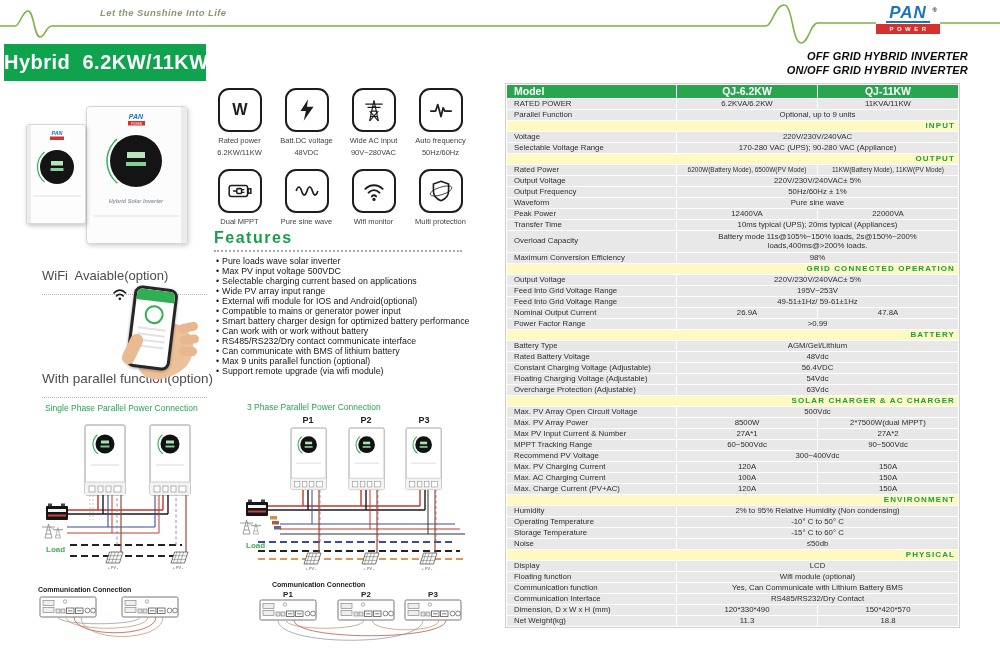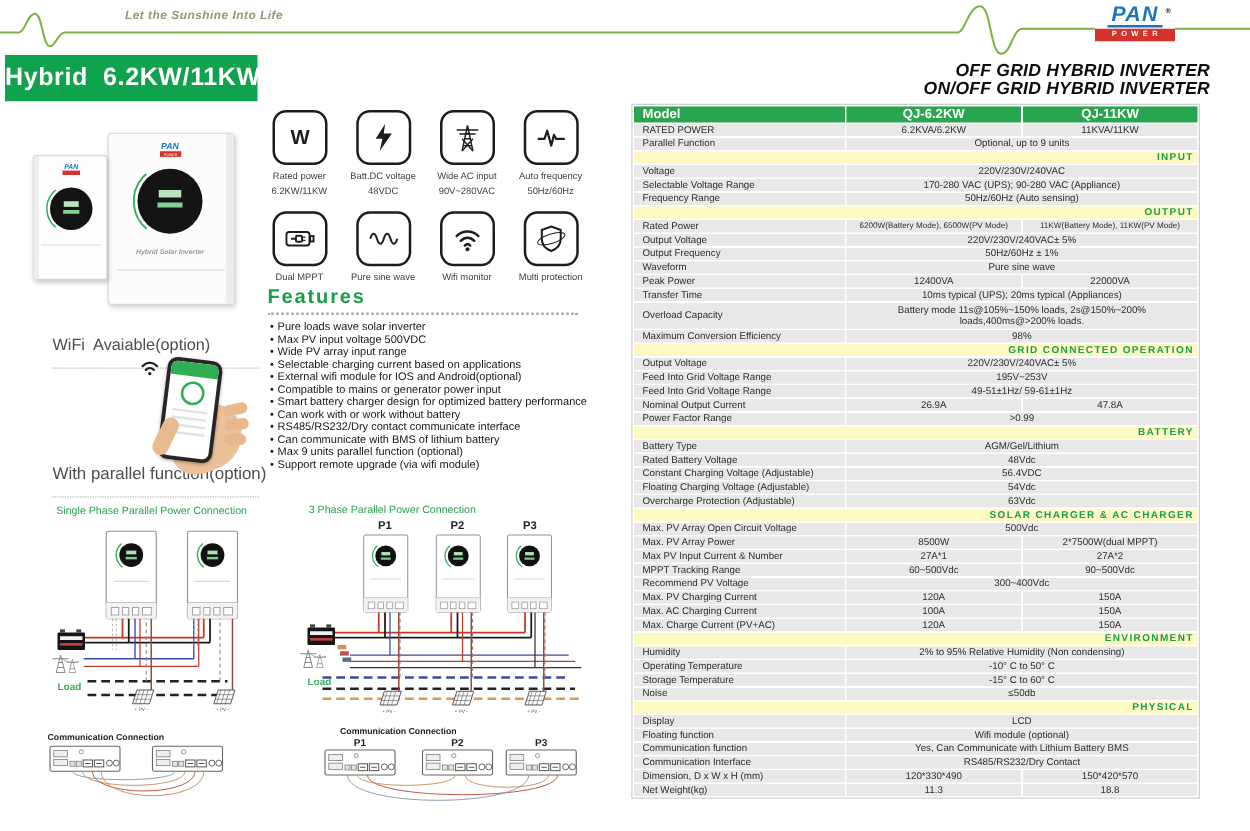--- a/index.html
+++ b/index.html
@@ -14,21 +14,21 @@
          color:#fff;font-weight:bold;font-size:20px;line-height:37px;
          box-sizing:border-box;letter-spacing:.5px;white-space:pre;}
   .logo{position:absolute;left:876px;top:4px;width:64px;background:#fff;text-align:center;z-index:3;}
   .logo .pan{position:relative;display:inline-block;color:var(--logo-blue);font-weight:bold;
              font-style:italic;font-size:17px;line-height:16px;letter-spacing:1px;
              border-bottom:2px solid var(--logo-blue);padding:0 3px;}
   .logo .reg{position:absolute;right:-7px;top:-3px;font-size:6px;color:#222;font-style:normal;letter-spacing:0;}
   .logo .power{margin-top:1px;background:var(--logo-red);color:#fff;font-size:6px;font-weight:bold;
                letter-spacing:3.5px;padding:2px 0 2px 3px;}
   .subtitles{position:absolute;right:32px;top:50px;text-align:right;font-style:italic;font-weight:bold;
-             font-size:14px;line-height:13.5px;color:#0c0c0c;letter-spacing:.2px;}
+             font-size:11px;line-height:13.5px;color:#0c0c0c;letter-spacing:.2px;}
   
   .spec-table{position:absolute;left:506px;top:84px;width:452px;border-collapse:collapse;
               table-layout:fixed;outline:1px solid #cfcfcf;}
   .spec-table th,.spec-table td{border:1px solid #fff;font-size:7.8px;color:#2e2e2e;padding:0 3px;
               height:10px;line-height:1.15;overflow:hidden;white-space:nowrap;}
   .spec-table thead th{background:var(--table-header-green);color:#fff;font-size:10.5px;height:13px;
               font-weight:bold;text-align:center;}
   .spec-table thead th.model{text-align:left;padding-left:7px;}
   td.lbl{background:var(--row-gray);text-align:left;padding-left:7px;}
   td.val{background:var(--row-gray);text-align:center;}
@@ -211,22 +211,22 @@
       </div>
       <div class="icon-l1">Multi protection</div>
     </div>
   </div>
 
   <div class="features-heading">Features</div>
   <div class="features-rule"></div>
   <ul class="features-list">
       <li>Pure loads wave solar inverter</li>
       <li>Max PV input voltage 500VDC</li>
+      <li>Selectable charging current based on applications</li>
       <li>Wide PV array input range</li>
-      <li>Selectable charging current based on applications</li>
       <li>External wifi module for IOS and Android(optional)</li>
       <li>Compatible to mains or generator power input</li>
       <li>Smart battery charger design for optimized battery performance</li>
       <li>Can work with or work without battery</li>
       <li>RS485/RS232/Dry contact communicate interface</li>
       <li>Can communicate with BMS of lithium battery</li>
       <li>Max 9 units parallel function (optional)</li>
       <li>Support remote upgrade (via wifi module)</li>
     </ul>
 
@@ -418,24 +418,20 @@
         </tr>
         <tr>
           <td class="lbl">Voltage</td>
           <td colspan="2" class="val">220V/230V/240VAC</td>
         </tr>
         <tr>
           <td class="lbl">Selectable Voltage Range</td>
           <td colspan="2" class="val">170-280 VAC (UPS); 90-280 VAC (Appliance)</td>
         </tr>
         <tr>
-          <td class="lbl">Frequency Range</td>
-          <td colspan="2" class="val">50Hz/60Hz (Auto sensing)</td>
-        </tr>
-        <tr>
           <td colspan="3" class="sec">OUTPUT</td>
         </tr>
         <tr>
           <td class="lbl">Rated Power</td>
           <td class="val small">6200W(Battery Mode), 6500W(PV Mode)</td>
           <td class="val small">11KW(Battery Mode), 11KW(PV Mode)</td>
         </tr>
         <tr>
           <td class="lbl">Output Voltage</td>
           <td colspan="2" class="val">220V/230V/240VAC± 5%</td>

